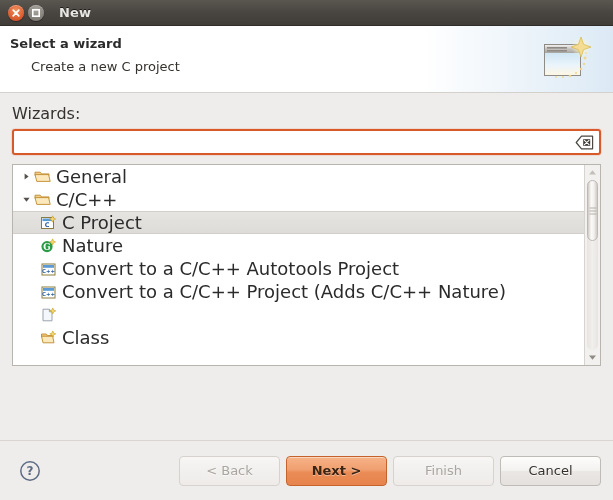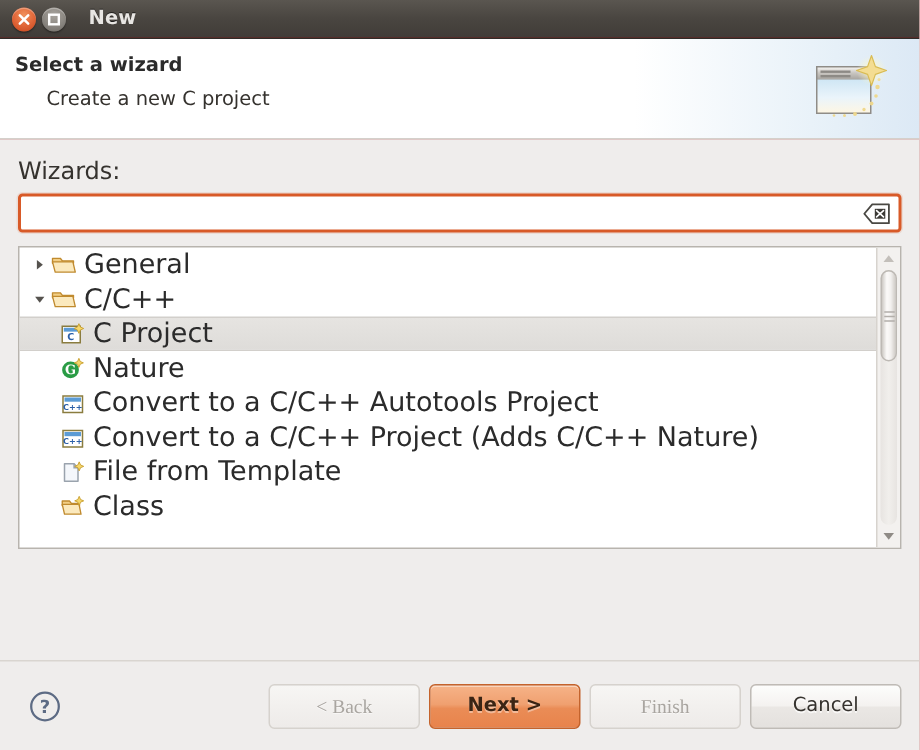--- a/index.html
+++ b/index.html
@@ -12,21 +12,21 @@
     overflow: hidden;
     font-family: "DejaVu Sans", "Liberation Sans", sans-serif;
     font-size: 13px;
     background: #efedeb;
     -webkit-font-smoothing: antialiased;
   }
   .dialog {
     position: relative;
     width: 613px;
     height: 500px;
-    background: #b91c1c;
+    background: #5eead4;
     display: flex;
     flex-direction: column;
   }
 
   
   .titlebar {
     height: 26px;
     flex: 0 0 26px;
     background: linear-gradient(to bottom, #5a5650 0%, #494540 50%, #403c38 100%);
     border-bottom: 1px solid #2f2c29;
@@ -281,21 +281,20 @@
     border: 1px solid #bfbbb6;
     background: linear-gradient(to bottom, #fdfdfc 0%, #f4f2f0 48%, #eae7e4 52%, #e4e1de 100%);
     color: #35322e;
     text-shadow: 0 1px 0 rgba(255,255,255,0.7);
   }
   .btn.disabled {
     color: #a9a5a0;
     background: linear-gradient(to bottom, #f7f6f4 0%, #f2f0ee 50%, #eeebe9 100%);
     border-color: #d6d2cd;
     text-shadow: 0 1px 0 rgba(255,255,255,0.6);
-    font-family: Liberation Serif, serif;
   }
   .btn.primary {
     background: linear-gradient(to bottom, #f6b388 0%, #f0a070 45%, #ea8c56 55%, #e8834c 100%);
     border: 1px solid #c4632c;
     color: #3a2414;
     text-shadow: 0 1px 0 rgba(255,255,255,0.4);
     box-shadow: inset 0 1px 0 rgba(255,255,255,0.45);
     font-weight: bold;
   }
 </style>
@@ -464,21 +463,20 @@
 
         <div class="row">
           <span class="indent"></span>
           <span class="row-icon">
             <svg width="17" height="16" viewBox="0 0 17 16" aria-hidden="true">
               <path d="M3 2.2 h6.4 l2.6 2.6 v9 h-9 Z" fill="#f4f7fb" stroke="#9aa3ad" stroke-width="1" stroke-linejoin="round"></path>
               <path d="M9.4 2.2 v2.6 h2.6" fill="none" stroke="#9aa3ad" stroke-width="1"></path>
               <path d="M12.8 0.9 L13.7 3 L15.8 3.9 L13.7 4.8 L12.8 6.9 L11.9 4.8 L9.8 3.9 L11.9 3 Z" fill="#f6d76b" stroke="#c79d2b" stroke-width="0.6" stroke-linejoin="round"></path>
             </svg>
           </span>
-          <span class="row-label">File from Template</span>
         </div>
 
         <div class="row">
           <span class="indent"></span>
           <span class="row-icon">
             <svg width="17" height="16" viewBox="0 0 17 16" aria-hidden="true">
               <path d="M1.5 4 h4.8 l1.3 1.6 h5.4 v1.5 h-11.5 Z" fill="#f2ce85" stroke="#c08a2e" stroke-width="0.9" stroke-linejoin="round"></path>
               <path d="M1.5 6.2 h11.2 l1.3 6.6 h-11 Z" fill="#fbe9bd" stroke="#c08a2e" stroke-width="0.9" stroke-linejoin="round"></path>
               <path d="M12.8 0.9 L13.7 3 L15.8 3.9 L13.7 4.8 L12.8 6.9 L11.9 4.8 L9.8 3.9 L11.9 3 Z" fill="#f6d76b" stroke="#c79d2b" stroke-width="0.6" stroke-linejoin="round"></path>
             </svg>

